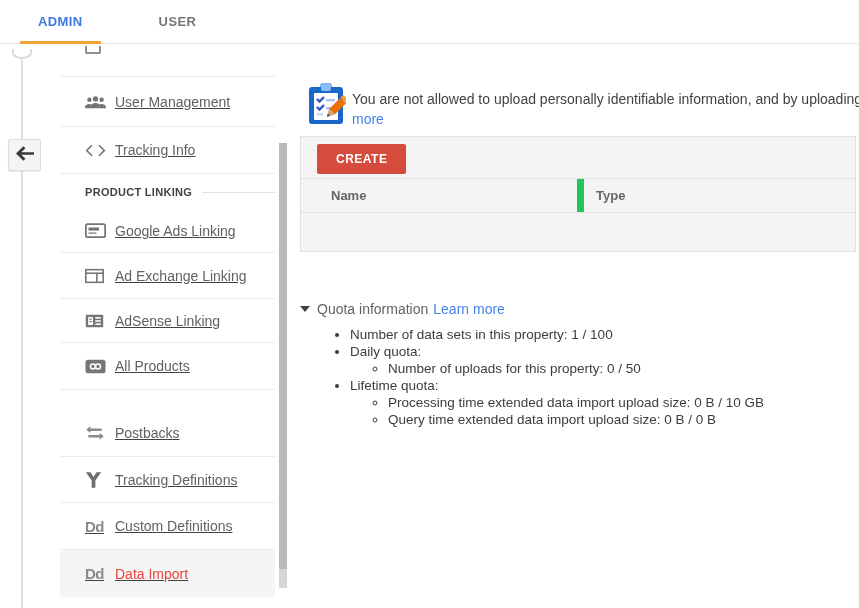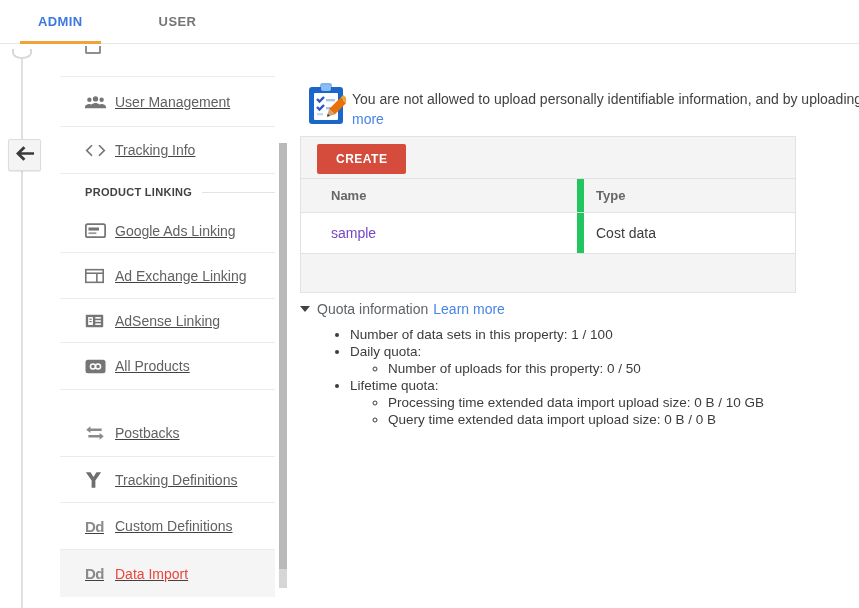--- a/index.html
+++ b/index.html
@@ -43,21 +43,21 @@
   .side-gap { height:20px; }
   .side-scroll-thumb { position:absolute; left:279px; top:143px; width:8px; height:426px; background:#b9b9b9; }
   .side-scroll-tail  { position:absolute; left:279px; top:569px; width:8px; height:19px; background:#d6d6d6; }
   
   .notice-icon { position:absolute; left:306px; top:83px; width:40px; height:44px; }
   .notice-text { position:absolute; left:352px; top:89px; right:0; font-size:14px;
         color:#424242; line-height:20px; }
   .notice-text .line1 { white-space:nowrap; overflow:hidden; }
   a.blue { color:#4683ea; text-decoration:none; cursor:pointer; }
   
-  .panel { position:absolute; left:300px; top:136px; width:496px;
+  .panel { position:absolute; left:300px; top:136px; width:556px;
         border:1px solid #e2e2e2; }
   .toolbar { height:41px; background:#f4f4f4; }
   .create-btn { margin:7px 0 0 16px; padding:8px 19px; background:#d54c3c;
         color:#fff; border:none; border-radius:2px; font-size:12px; font-weight:bold;
         letter-spacing:.5px; font-family:inherit; cursor:pointer; }
   .thead,.trow { display:flex; border-top:1px solid #e2e2e2; }
   .thead { height:34px; background:#f4f4f4; }
   .trow { height:41px; background:#fff; }
   .col-name { width:283px; padding-left:30px; display:flex; align-items:center;
         border-right:7px solid #22c55e; }
@@ -241,26 +241,20 @@
 </div>
 
 <div class="panel">
   <div class="toolbar">
     <button class="create-btn">CREATE</button>
   </div>
   <div class="thead">
     <div class="col-name">Name</div>
     <div class="col-type">Type</div>
   </div>
-  <div class="trow">
-    <div class="col-name">
-        <a class="sample-link">sample</a>
-      </div>
-    <div class="col-type">Cost data</div>
-  </div>
   <div class="tfoot"></div>
 </div>
 
 <div class="quota">
   <div class="quota-head">
     <span class="tri"></span>
     <span class="ttl">Quota information</span>
     <a class="blue">Learn more</a>
   </div>
   <ul class="l1">

